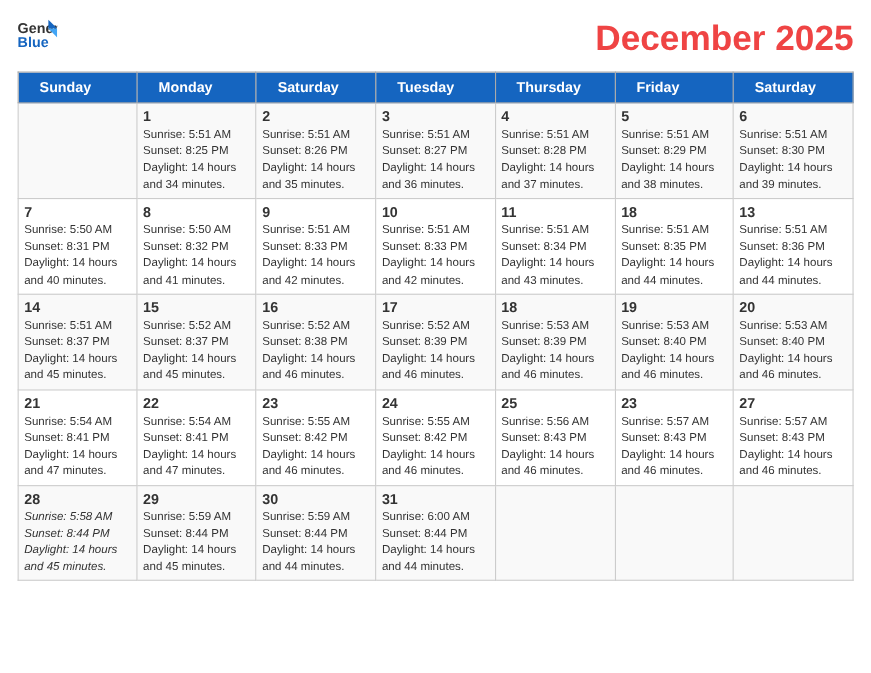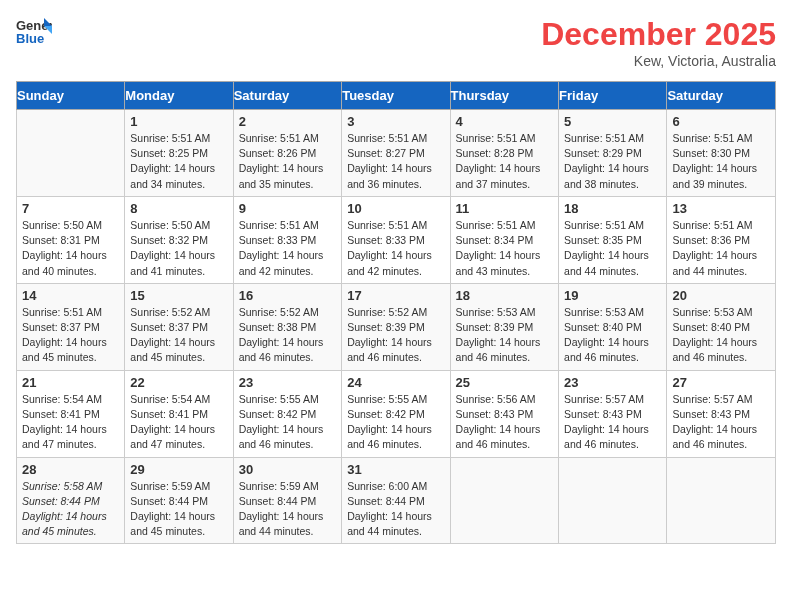--- a/index.html
+++ b/index.html
@@ -38,21 +38,21 @@
       color: #555;
     }
     table {
       width: 100%;
       border-collapse: collapse;
       font-size: 11px;
     }
     thead tr th {
       background-color: #1565c0;
       color: #fff;
-      padding: 6px 0;
+      padding: 6px 19px;
       text-align: left;
       font-size: 13px;
       font-weight: bold;
       border: 1px solid #aaa;
     }
     tbody tr td {
       border: 1px solid #ccc;
       vertical-align: top;
       padding: 4px 5px;
       height: 80px;
@@ -80,21 +80,20 @@
   <div class="logo">
     <svg class="logo-icon" viewBox="0 0 36 30">
       <text x="0" y="14" font-size="13" font-weight="bold" fill="#333">General</text>
       <text x="0" y="27" font-size="13" font-weight="bold" fill="#1565c0">Blue</text>
       <polygon points="28,2 36,10 28,10" fill="#1565c0"></polygon>
       <polygon points="28,10 36,10 36,18" fill="#42a5f5"></polygon>
     </svg>
   </div>
   <div class="title-section">
     <div class="calendar-title">December 2025</div>
-    <div class="calendar-subtitle">Kew, Victoria, Australia</div>
   </div>
 </div>
 
 <table>
   <thead>
     <tr>
     <th>Sunday</th>
         <th>Monday</th>
         <th>Saturday</th>
         <th>Tuesday</th>

